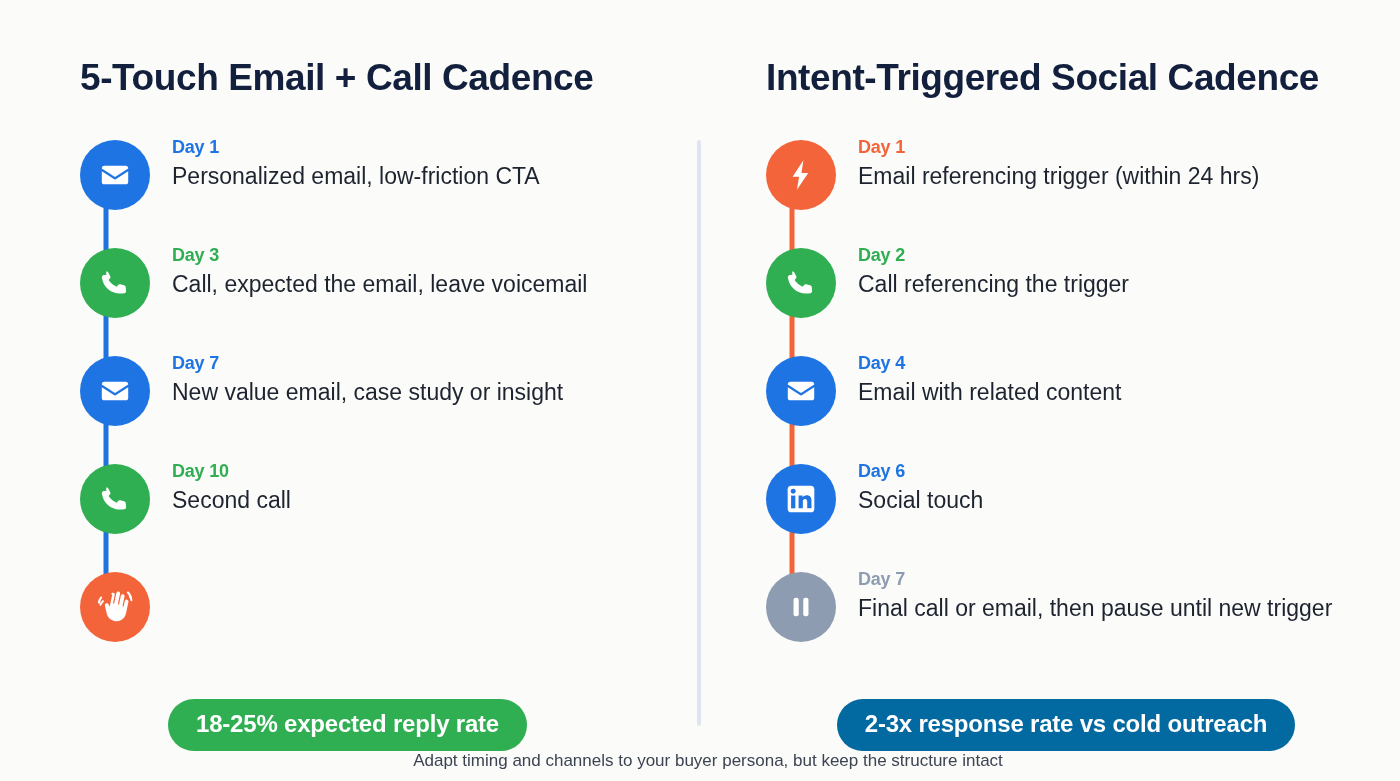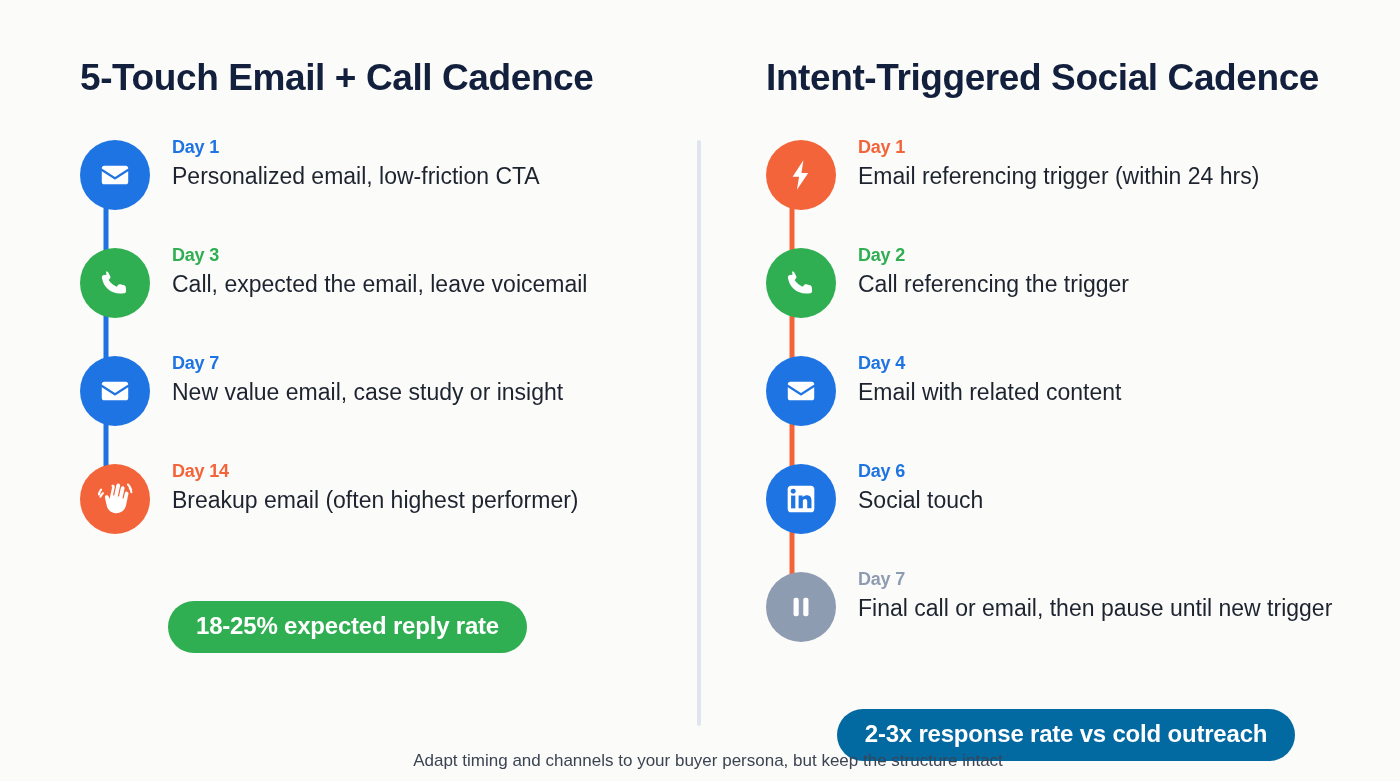--- a/index.html
+++ b/index.html
@@ -119,21 +119,21 @@
     font-size: 23px;
     color: #1d2430;
     line-height: 1.25;
     margin: 4px 0 0 0;
     white-space: nowrap;
   }
 
   .pill-row {
     display: flex;
     justify-content: center;
-    margin-top: 32px;
+    margin-top: 22px;
   }
   .col-left .pill-row  { padding-right: 55px; }
   .col-right .pill-row { padding-right: 20px; }
 
   .pill {
     display: inline-block;
     border-radius: 999px;
     color: #ffffff;
     font-size: 24px;
     font-weight: bold;
@@ -205,39 +205,48 @@
               <path fill="#ffffff" d="M3.2 9.5l8.34 5.35c.28.18.64.18.92 0L20.8 9.5v7.1c0 .9-.7 1.6-1.6 1.6H4.8c-.9 0-1.6-.7-1.6-1.6V9.5z"></path>
             </svg>
           </span>
         </div>
         <div class="step-text">
           <p class="day-label d-blue">Day 7</p>
           <p class="day-desc">New value email, case study or insight</p>
         </div>
       </div>
 
+      <div class="step">
+        <div class="badge-circle c-green">
+          <span>
+            <svg width="34" height="34" viewBox="0 0 24 24" aria-hidden="true">
+              <path fill="#ffffff" d="M6.6 3.2c.7 0 1.3.4 1.55 1.05l1.0 2.6c.22.58.06 1.24-.4 1.65l-1.0.9a11.4 11.4 0 0 0 5.3 5.3l.9-1.0c.41-.46 1.07-.62 1.65-.4l2.6 1.0c.65.25 1.05.85 1.05 1.55v2.35c0 .97-.8 1.75-1.78 1.69C9.1 20.35 3.65 14.9 3.16 7.43 3.1 6.45 3.88 5.65 4.85 5.65H6.6z" transform="rotate(-6 12 12)"></path>
+            </svg>
+          </span>
+        </div>
+        <div class="step-text">
+          <p class="day-label d-green">Day 10</p>
+          <p class="day-desc">Second call</p>
+        </div>
+      </div>
 
       <div class="step">
         <div class="badge-circle c-orange">
           <span>
             <svg width="40" height="40" viewBox="0 0 24 24" aria-hidden="true">
               <g transform="rotate(12 12 12)">
                 <path fill="#ffffff" d="M8.1 5.0c0-.62.5-1.12 1.12-1.12s1.13.5 1.13 1.12v5.0h.72V3.6c0-.62.5-1.12 1.13-1.12.62 0 1.12.5 1.12 1.12v6.4h.72V4.7c0-.62.5-1.12 1.13-1.12.62 0 1.12.5 1.12 1.12v5.9h.72V7.3c0-.62.5-1.12 1.13-1.12.62 0 1.12.5 1.12 1.12v7.0c0 3.45-2.55 6.0-6.0 6.0-2.2 0-3.8-.95-4.9-2.6L6.0 12.6c-.35-.55-.2-1.28.35-1.63.53-.33 1.22-.2 1.58.3l.9 1.25h.0V5.0z"></path>
                 <path fill="#ffffff" d="M18.85 3.35a.62.62 0 0 1 .9-.05c.74.68 1.3 1.5 1.63 2.45a.62.62 0 1 1-1.17.4 4.9 4.9 0 0 0-1.3-1.93.62.62 0 0 1-.06-.87z"></path>
                 <path fill="#ffffff" d="M17.3 1.55a.62.62 0 0 1 .86-.17c1.05.69 1.9 1.6 2.5 2.7a.62.62 0 1 1-1.09.6 6.6 6.6 0 0 0-2.1-2.27.62.62 0 0 1-.17-.86z"></path>
                 <path fill="#ffffff" d="M4.55 9.6a.62.62 0 0 1 .12.87 4.9 4.9 0 0 0-.9 2.1.62.62 0 1 1-1.23-.18 6.15 6.15 0 0 1 1.14-2.67.62.62 0 0 1 .87-.12z"></path>
                 <path fill="#ffffff" d="M2.9 7.6a.62.62 0 0 1 .3.83 6.6 6.6 0 0 0-.6 2.9.62.62 0 1 1-1.24.03 7.85 7.85 0 0 1 .71-3.46.62.62 0 0 1 .83-.3z"></path>
               </g>
             </svg>
           </span>
         </div>
-        <div class="step-text">
-          <p class="day-label d-orange">Day 14</p>
-          <p class="day-desc">Breakup email (often highest performer)</p>
-        </div>
       </div>
     </div>
 
     <div class="pill-row">
       <span class="pill pill-green">18-25% expected reply rate</span>
     </div>
   </div>
 
   <div class="column col-right">
     <h1 class="col-title">Intent-Triggered Social Cadence</h1>

